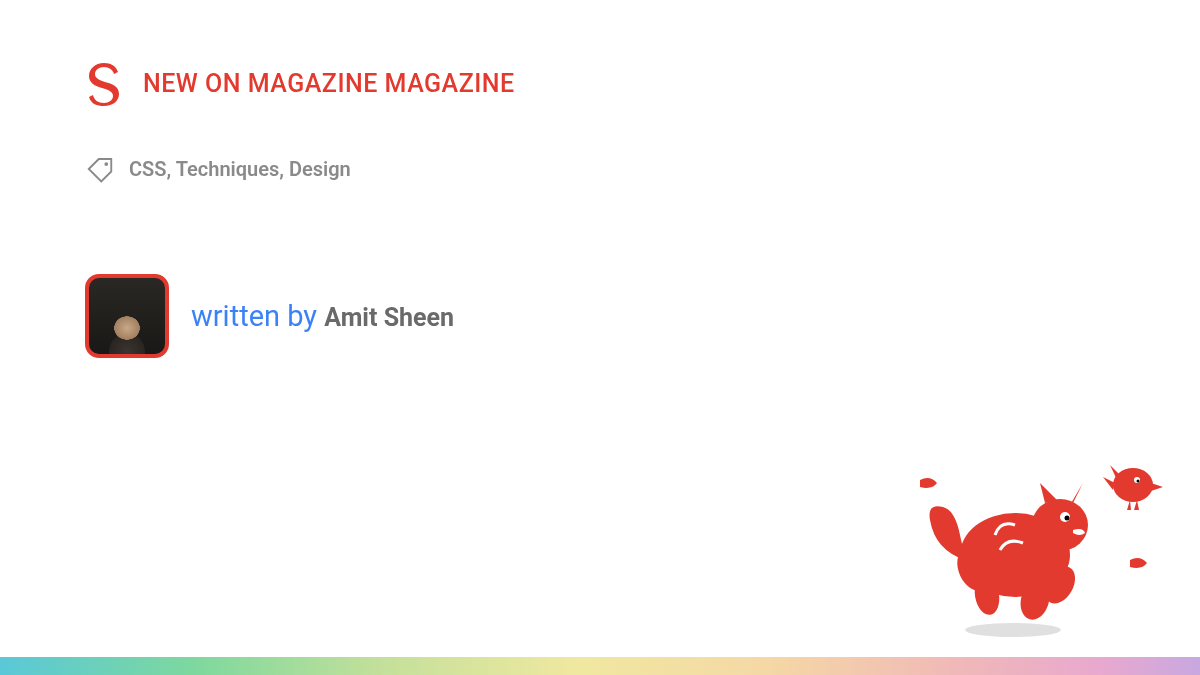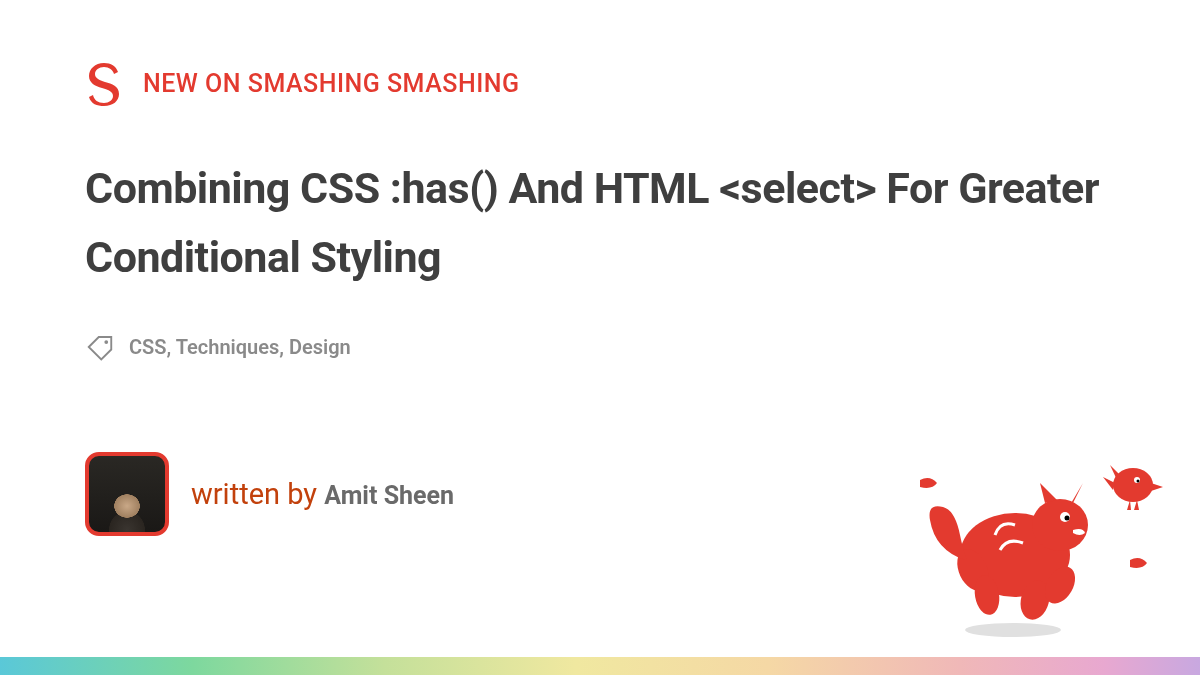--- a/index.html
+++ b/index.html
@@ -80,21 +80,21 @@
       position: absolute;
       bottom: -10px;
       left: 50%;
       transform: translateX(-50%);
       width: 42px;
       height: 48px;
       background: radial-gradient(ellipse 50% 40% at 50% 25%, #c9a887 0%, #a08060 60%, transparent 62%),
                   radial-gradient(ellipse 60% 55% at 50% 75%, #3a3530 0%, #2a2520 70%, transparent 72%);
     }
     .written-by {
-      color: #c2410c;
+      color: #3b82f6;
       font-size: 29px;
       font-weight: 400;
     }
     .author-name {
       color: #6a6a6a;
       font-size: 25px;
       font-weight: 700;
     }
     .mascot {
       position: absolute;
@@ -121,24 +121,23 @@
     }
   </style>
 </head>
 <body>
 
 <div class="container">
   <div class="header-row">
     <svg class="logo" viewBox="0 0 38 46">
       <path d="M 19 3 C 10 3 4 9 4 16 C 4 23 10 26 17 28 C 24 30 28 32 28 36 C 28 40 24 43 19 43 C 13 43 9 40 8 35 L 4 37 C 6 44 12 46 19 46 C 28 46 34 41 34 34 C 34 26 27 24 20 22 C 14 20 10 18 10 14 C 10 10 14 7 19 7 C 24 7 28 10 29 14 L 33 12 C 31 6 26 3 19 3 Z" fill="#e33a2f"></path>
     </svg>
-    <div class="category-label">NEW ON SMASHING SMASHING</div>
+    <div class="category-label">NEW ON MAGAZINE MAGAZINE</div>
   </div>
 
-  <h1 class="title">Combining CSS :has() And HTML &lt;select&gt; For Greater Conditional Styling</h1>
 
   <div class="tags-row">
     <svg class="tag-icon" viewBox="0 0 24 24">
       <path d="M 3 12 L 11 4 L 21 4 L 21 14 L 13 22 L 3 12 Z"></path>
       <circle cx="17" cy="8" r="1.5" fill="#8a8a8a" stroke="none"></circle>
     </svg>
     <div class="tags-text">CSS, Techniques, Design</div>
   </div>
 
   <div class="author-row">

